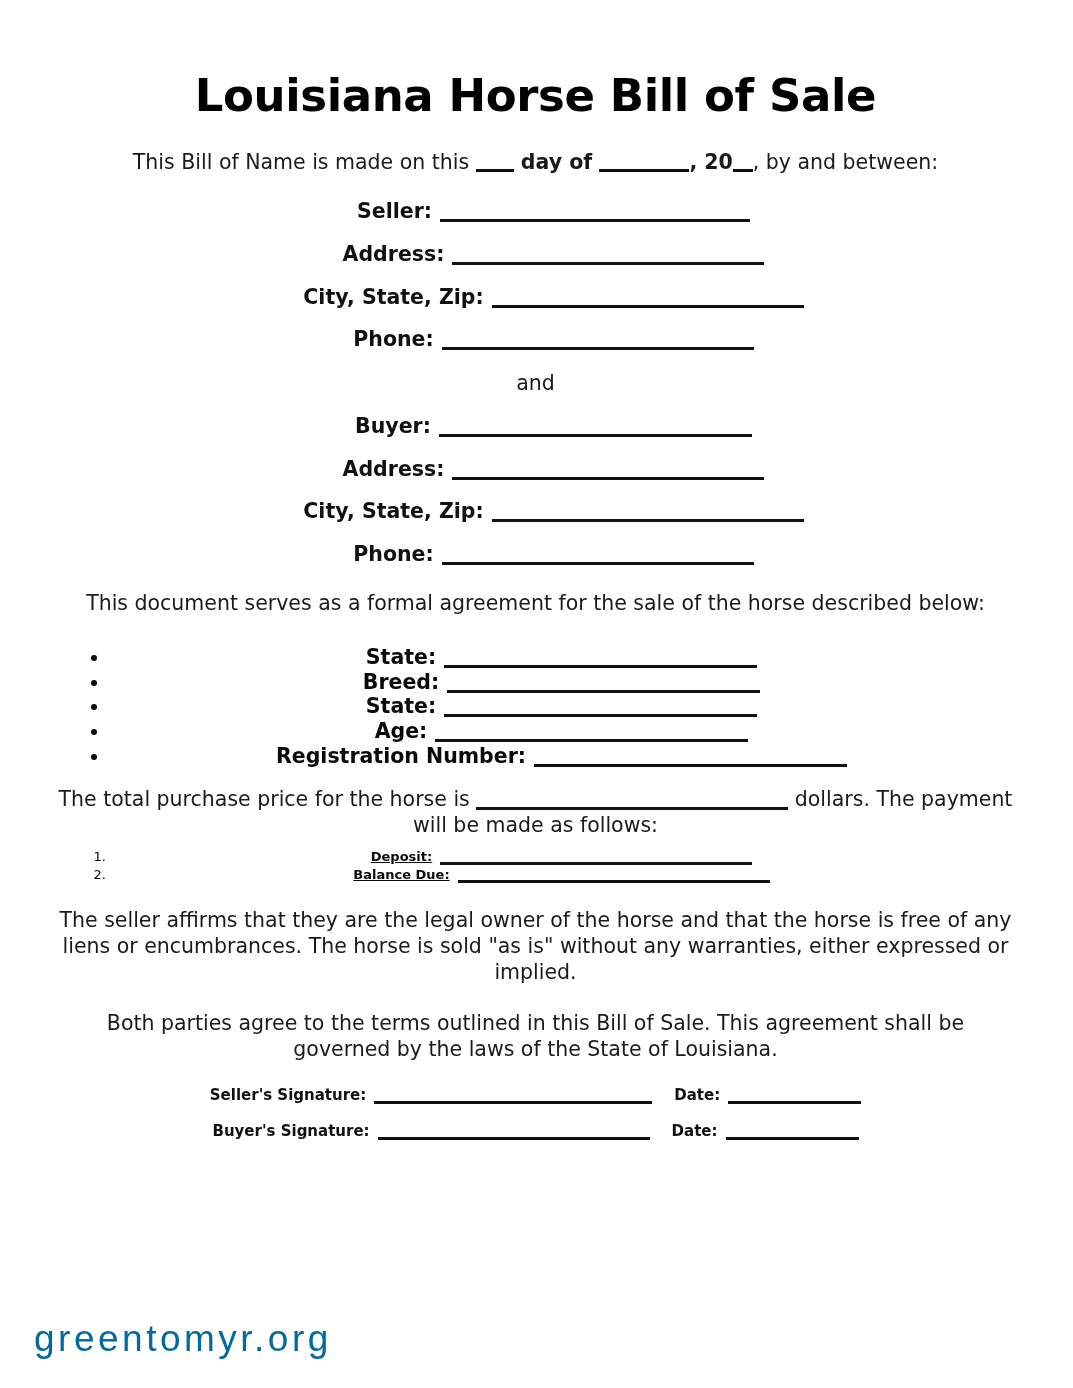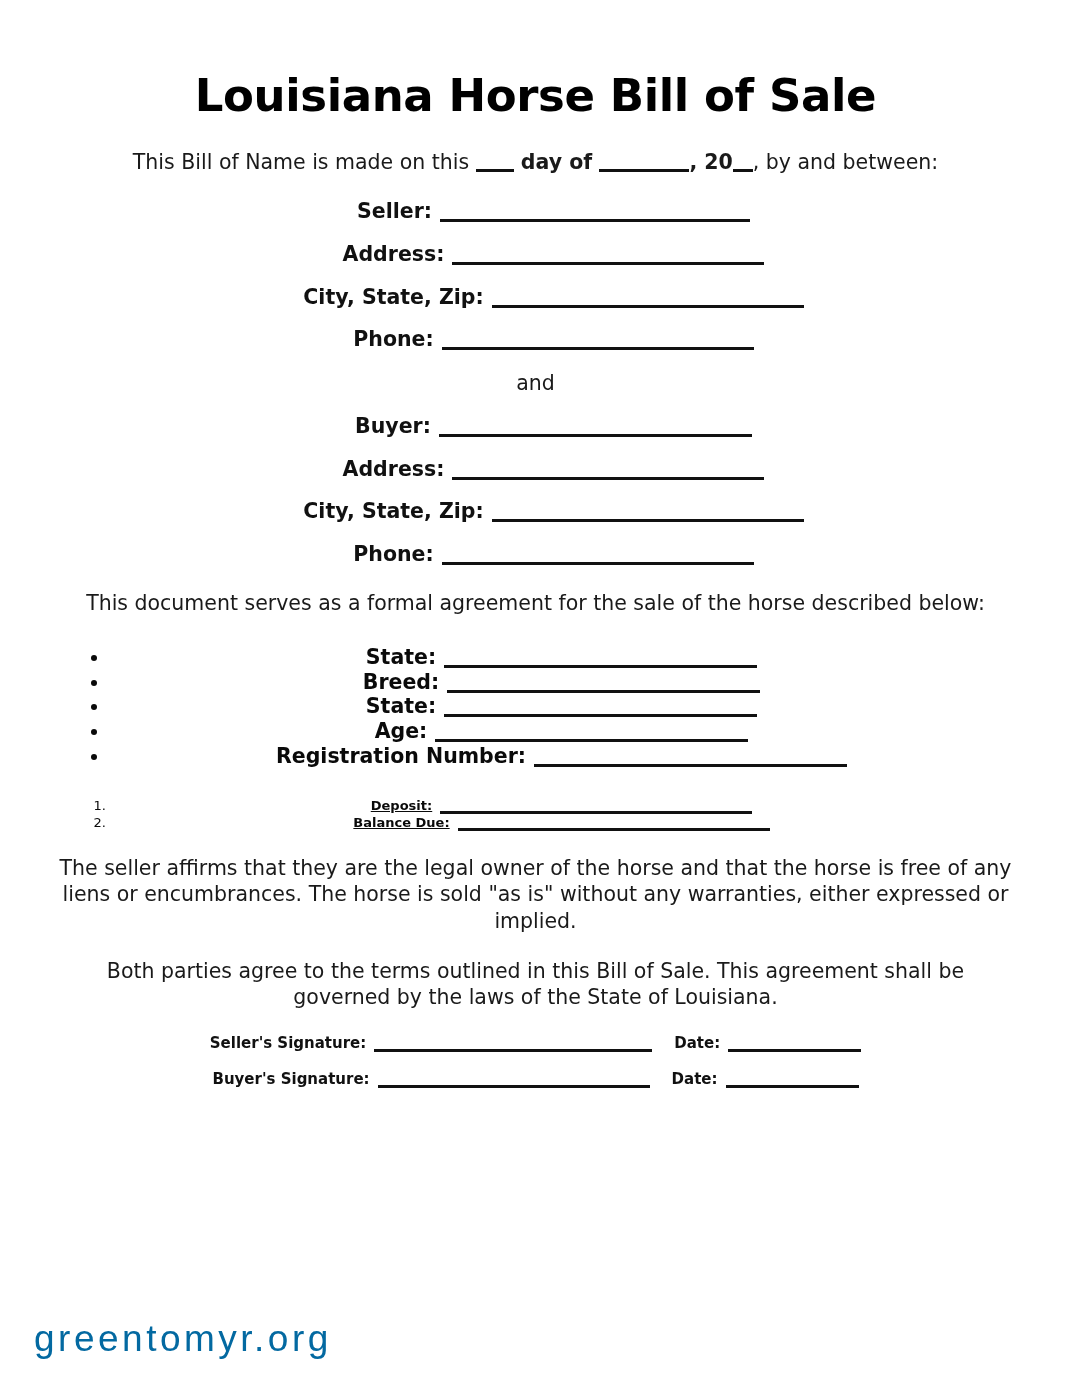--- a/index.html
+++ b/index.html
@@ -182,20 +182,21 @@
   <ul class="horse-list">
     <li><span>State:</span><span class="fill" style="width:313px;margin-left:8px"></span></li>
     <li><span>Breed:</span><span class="fill" style="width:313px;margin-left:8px"></span></li>
     <li><span>State:</span><span class="fill" style="width:313px;margin-left:8px"></span></li>
     <li><span>Age:</span><span class="fill" style="width:313px;margin-left:8px"></span></li>
     <li><span>Registration Number:</span><span class="fill" style="width:313px;margin-left:8px"></span></li>
   </ul>
 
   <div class="spacer-md"></div>
 
+  <p class="para tight-block"><span>The total purchase price for the horse is </span><span class="fill" style="width:312px"></span><span> dollars. The payment will be made as follows:</span></p>
 
   <ol class="payment-list">
     <li><span class="lbl-bold">Deposit:</span><span class="fill" style="width:312px;margin-left:8px"></span></li>
     <li><span class="lbl-bold">Balance Due:</span><span class="fill" style="width:312px;margin-left:8px"></span></li>
   </ol>
 
   <div class="spacer-lg"></div>
 
   <p class="para">The seller affirms that they are the legal owner of the horse and that the horse is free of any liens or encumbrances. The horse is sold "as is" without any warranties, either expressed or implied.</p>
 

